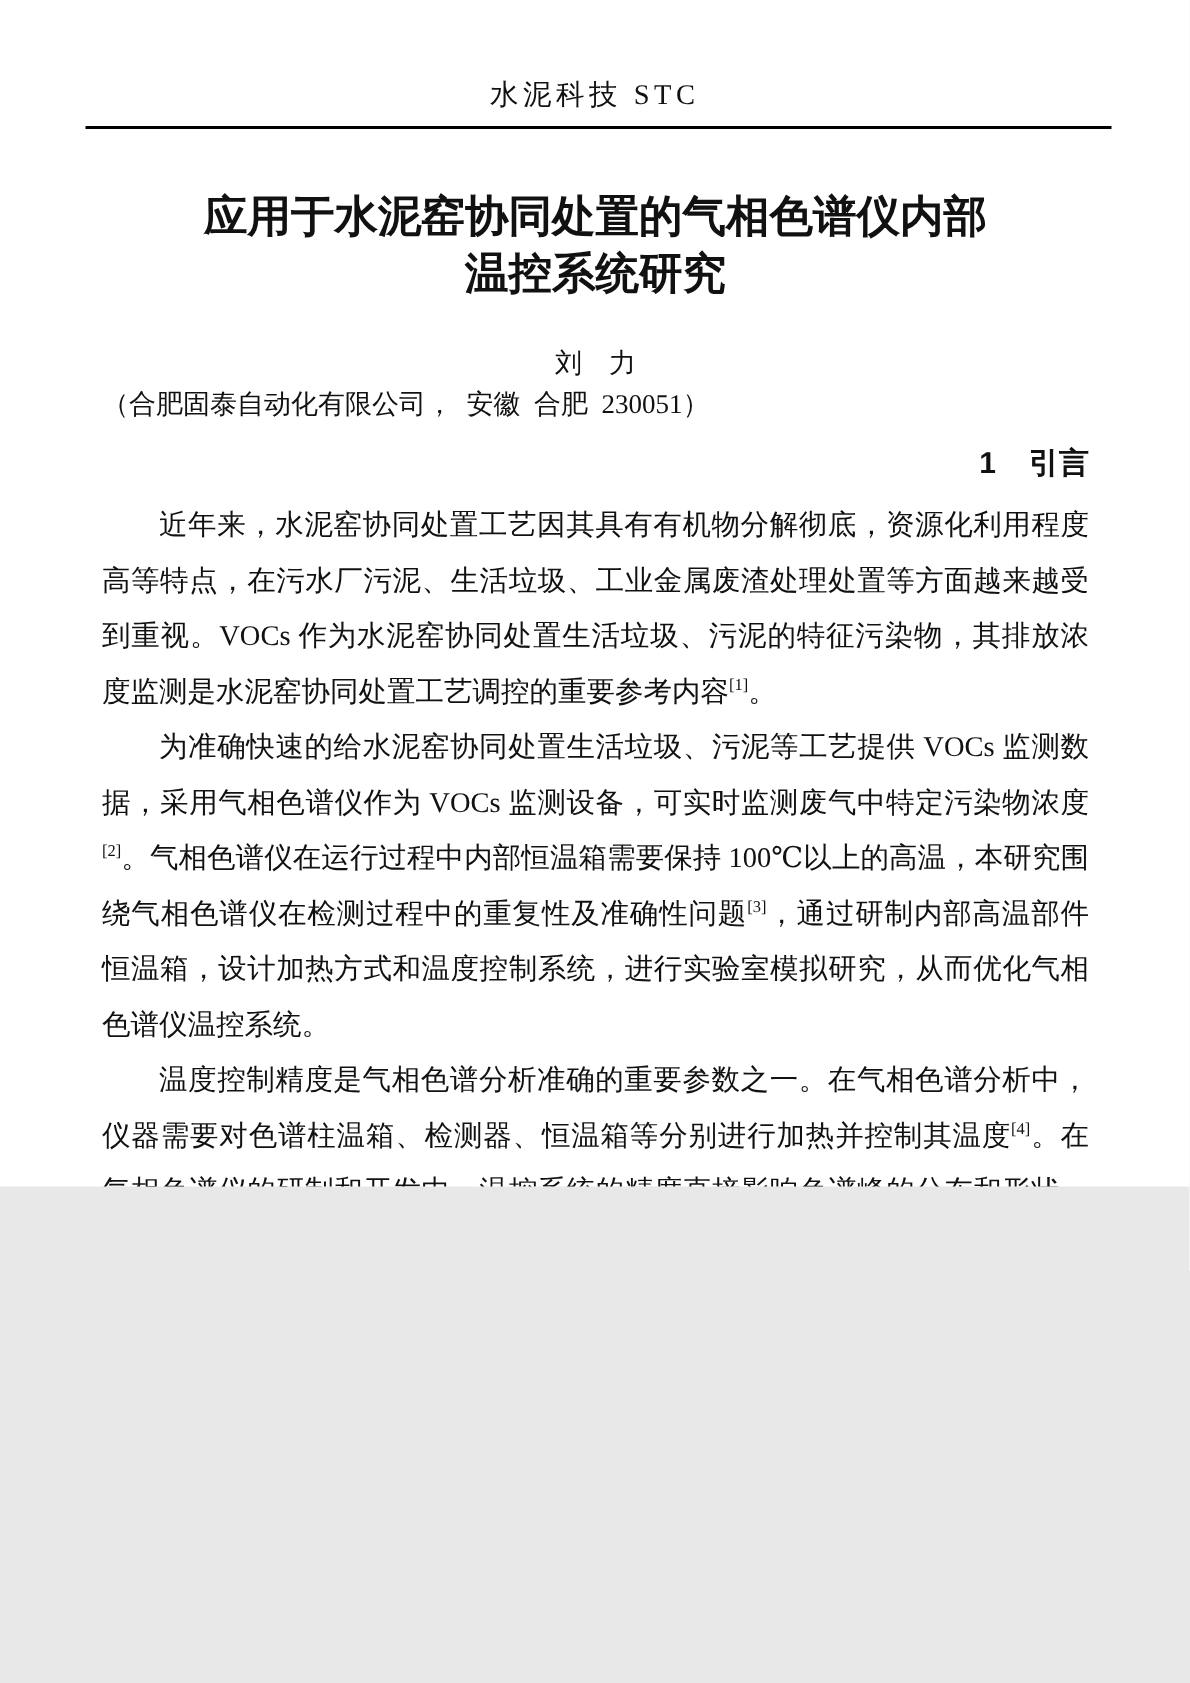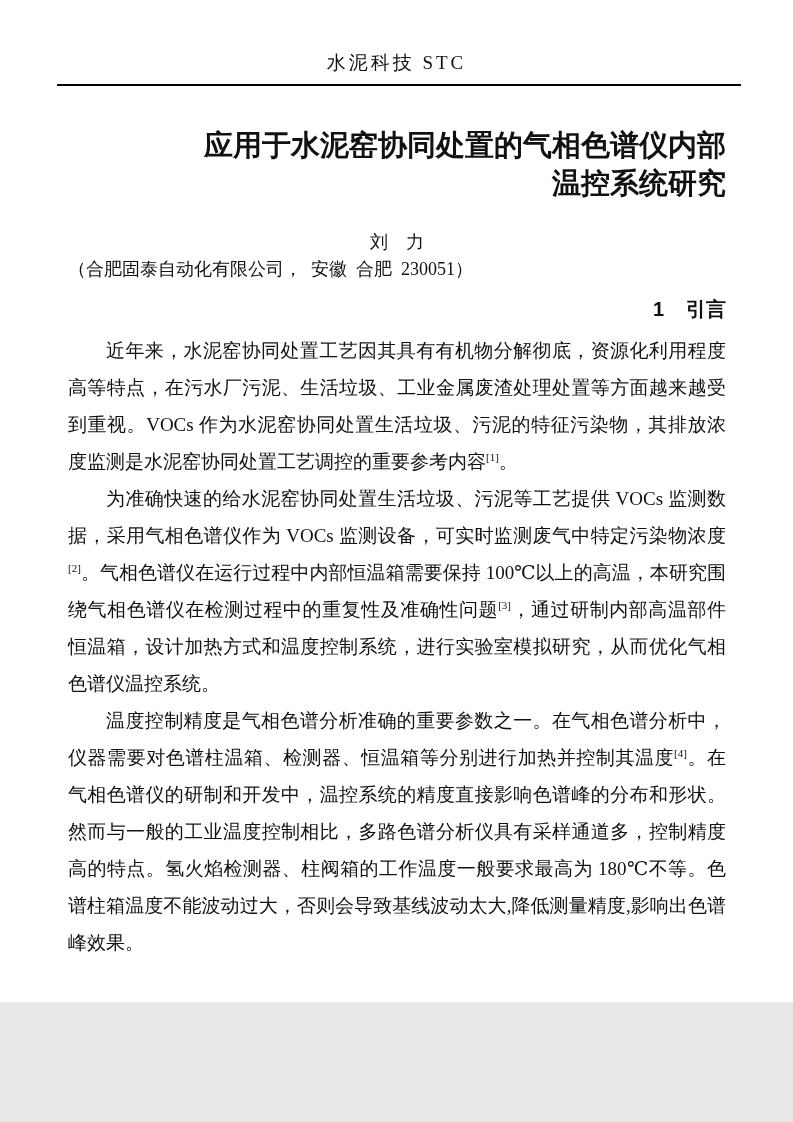--- a/index.html
+++ b/index.html
@@ -1,20 +1,20 @@
 <!DOCTYPE html>
 <html><head>
 <meta charset="utf-8">
 <style>
   html, body { margin: 0; padding: 0; }
   body { background: #e8e8e8; }
   .page {
     position: relative;
     width: 793px;
-    height: 1002px;
+    height: 791px;
     margin: 0 auto;
     background: #ffffff;
     color: #111111;
     font-family: "Liberation Serif", "DejaVu Serif", serif;
     overflow: hidden;
   }
 
   
   .journal-name {
     position: absolute;
@@ -29,21 +29,21 @@
     top: 84px; left: 57px;
     width: 684px; height: 2px;
     background: #000;
   }
 
   
   .doc-title {
     position: absolute;
     top: 126px; left: 68px;
     width: 658px;
-    text-align: right;
+    text-align: center;
     font-family: "Liberation Sans", "DejaVu Sans", sans-serif;
     font-weight: bold;
     font-size: 29px;
     line-height: 38px;
   }
   .author {
     position: absolute;
     top: 230px; left: 68px;
     width: 658px;
     text-align: center;

